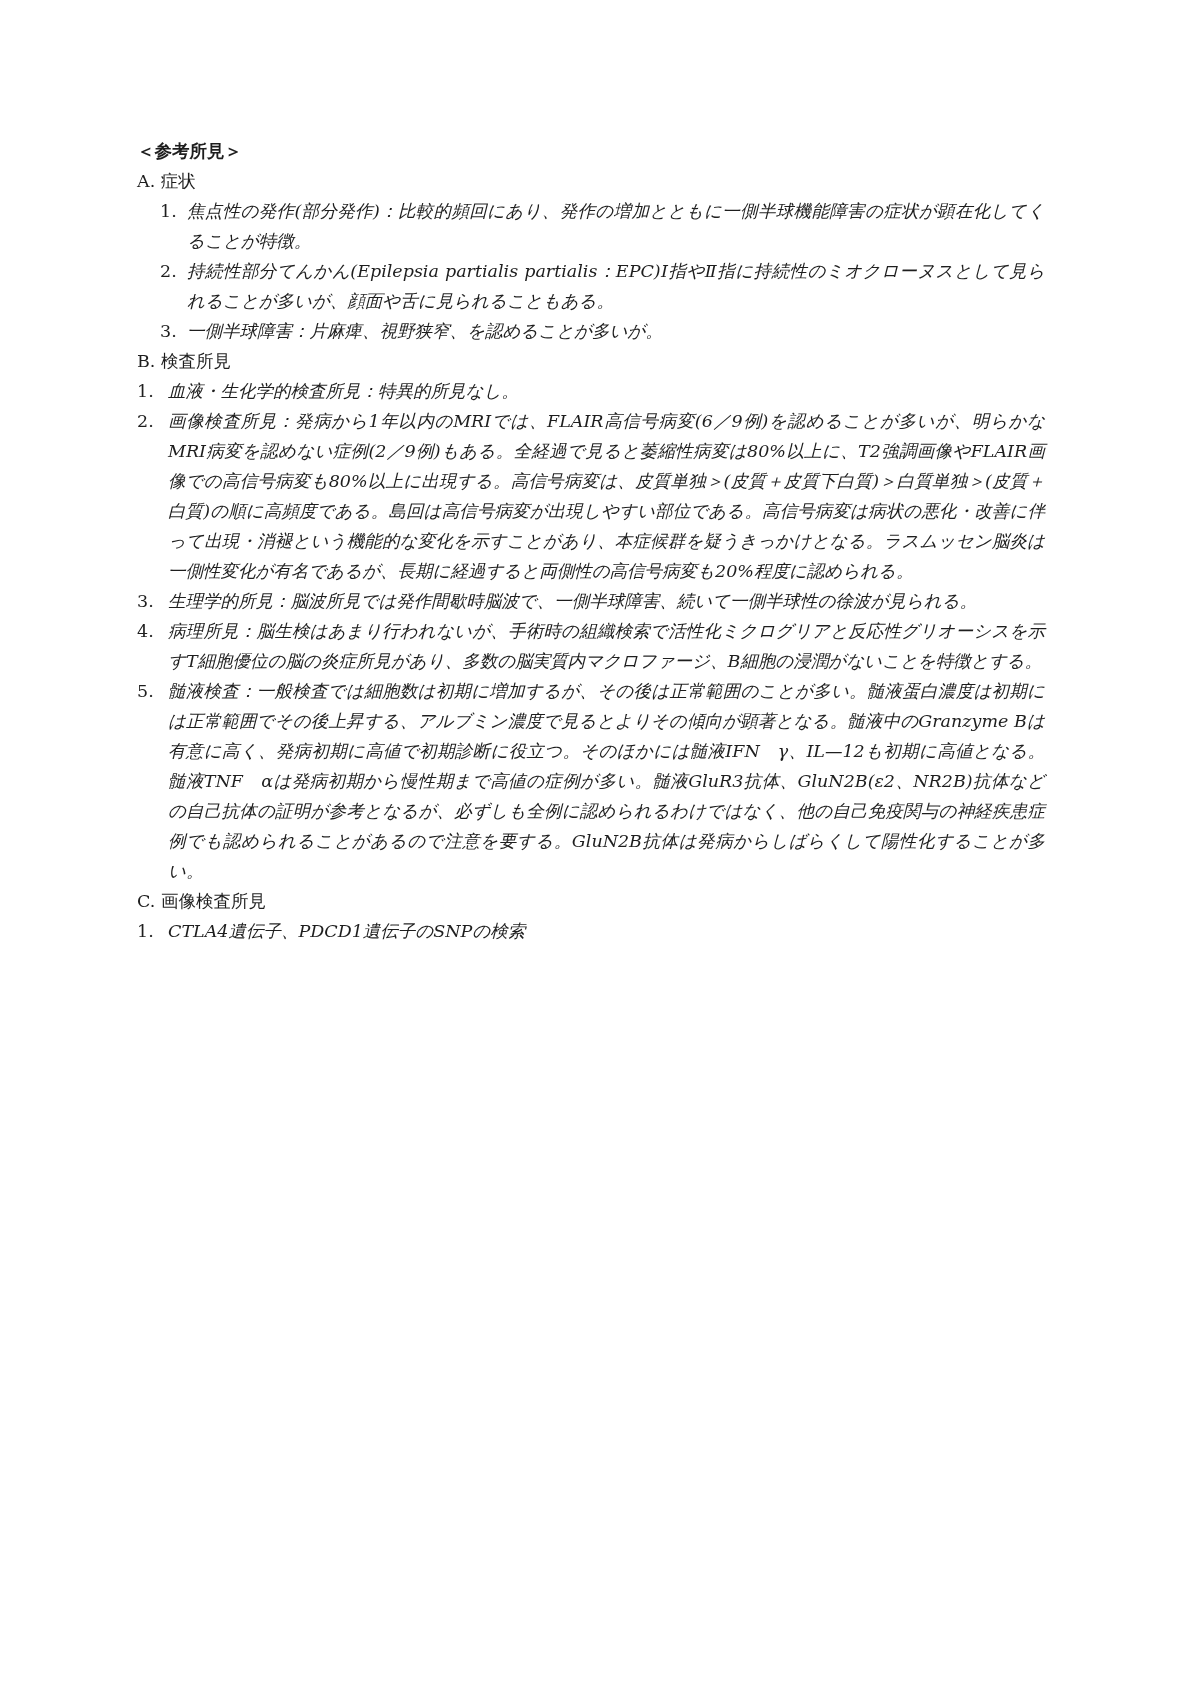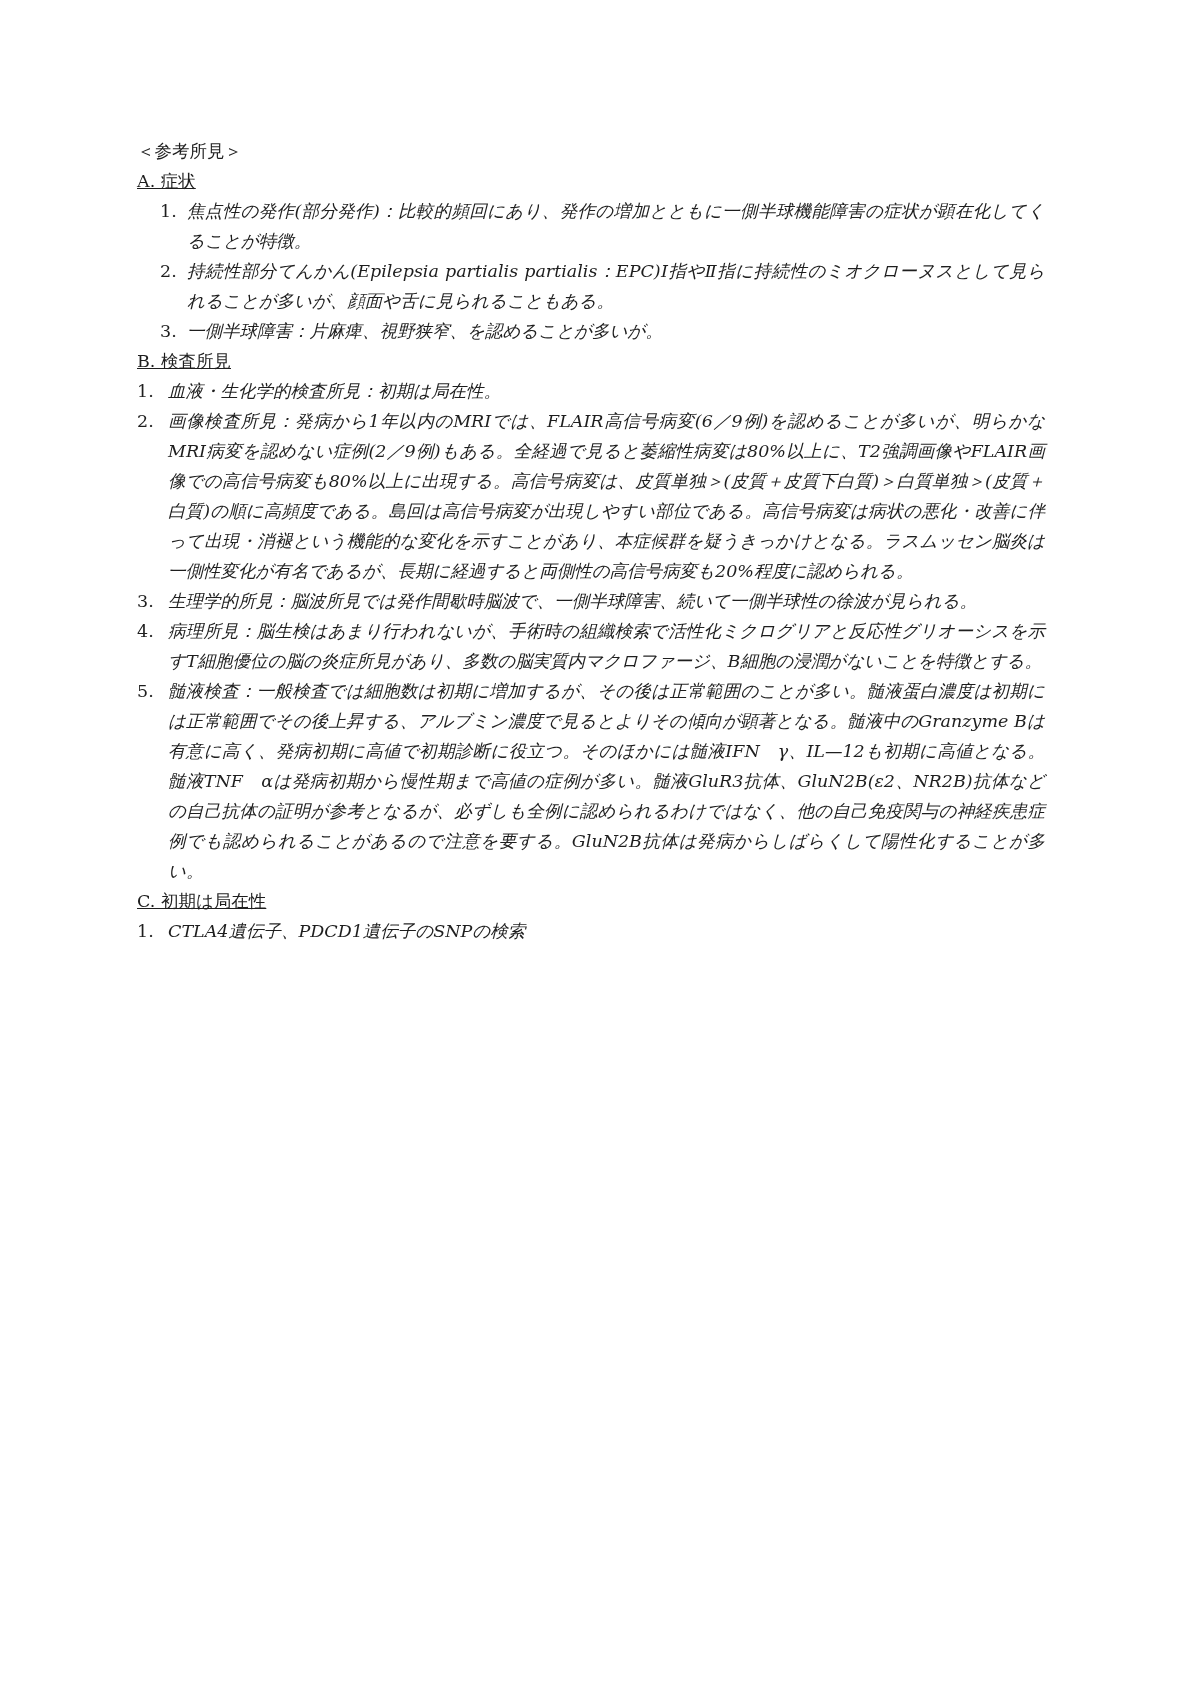--- a/index.html
+++ b/index.html
@@ -9,23 +9,23 @@
     width: 1181px;
     height: 1695px;
     margin: 0 auto;
     background: #ffffff;
     padding: 136px 136px 0 137px;
     font-family: "DejaVu Serif", "Liberation Serif", serif;
     font-size: 17.5px;
     line-height: 30px;
     color: #1e1e1e;
   }
-  .doc-title { white-space: pre; }
+  .doc-title { white-space: pre; font-weight: bold; }
   .section-gap { }
-  .section-heading { white-space: pre; text-decoration: underline; }
+  .section-heading { white-space: pre; }
   .item { display: flex; }
   .item .num { flex: 0 0 31px; white-space: pre; }
   .item .text { flex: 1; text-align: justify; font-style: italic; }
   .list-a { margin-left: 23px; }
   .list-a .num { flex: 0 0 27px; }
 </style>
 </head>
 <body>
 
 <div class="page">
@@ -48,21 +48,21 @@
         <span class="text">一側半球障害：片麻痺、視野狭窄、を認めることが多いが。</span>
       </div>
     </div>
   </div>
 
   <div class="section section-gap">
     <div class="section-heading">B. 検査所見</div>
     <div class="list">
       <div class="item">
         <span class="num">1.</span>
-        <span class="text">血液・生化学的検査所見：初期は局在性。</span>
+        <span class="text">血液・生化学的検査所見：特異的所見なし。</span>
       </div>
       <div class="item">
         <span class="num">2.</span>
         <span class="text">画像検査所見：発病から1年以内のMRIでは、FLAIR高信号病変(6／9例)を認めることが多いが、明らかなMRI病変を認めない症例(2／9例)もある。全経過で見ると萎縮性病変は80%以上に、T2強調画像やFLAIR画像での高信号病変も80%以上に出現する。高信号病変は、皮質単独＞(皮質＋皮質下白質)＞白質単独＞(皮質＋白質)の順に高頻度である。島回は高信号病変が出現しやすい部位である。高信号病変は病状の悪化・改善に伴って出現・消褪という機能的な変化を示すことがあり、本症候群を疑うきっかけとなる。ラスムッセン脳炎は一側性変化が有名であるが、長期に経過すると両側性の高信号病変も20%程度に認められる。</span>
       </div>
       <div class="item">
         <span class="num">3.</span>
         <span class="text">生理学的所見：脳波所見では発作間歇時脳波で、一側半球障害、続いて一側半球性の徐波が見られる。</span>
       </div>
       <div class="item">
@@ -70,21 +70,21 @@
         <span class="text">病理所見：脳生検はあまり行われないが、手術時の組織検索で活性化ミクログリアと反応性グリオーシスを示すT細胞優位の脳の炎症所見があり、多数の脳実質内マクロファージ、B細胞の浸潤がないことを特徴とする。</span>
       </div>
       <div class="item">
         <span class="num">5.</span>
         <span class="text">髄液検査：一般検査では細胞数は初期に増加するが、その後は正常範囲のことが多い。髄液蛋白濃度は初期には正常範囲でその後上昇する、アルブミン濃度で見るとよりその傾向が顕著となる。髄液中のGranzyme Bは有意に高く、発病初期に高値で初期診断に役立つ。そのほかには髄液IFN　γ、IL—12も初期に高値となる。髄液TNF　αは発病初期から慢性期まで高値の症例が多い。髄液GluR3抗体、GluN2B(ε2、NR2B)抗体などの自己抗体の証明が参考となるが、必ずしも全例に認められるわけではなく、他の自己免疫関与の神経疾患症例でも認められることがあるので注意を要する。GluN2B抗体は発病からしばらくして陽性化することが多い。</span>
       </div>
     </div>
   </div>
 
   <div class="section section-gap">
-    <div class="section-heading">C. 初期は局在性</div>
+    <div class="section-heading">C. 画像検査所見</div>
     <div class="list">
       <div class="item">
         <span class="num">1.</span>
         <span class="text">CTLA4遺伝子、PDCD1遺伝子のSNPの検索</span>
       </div>
     </div>
   </div>
 
 </div>
 

